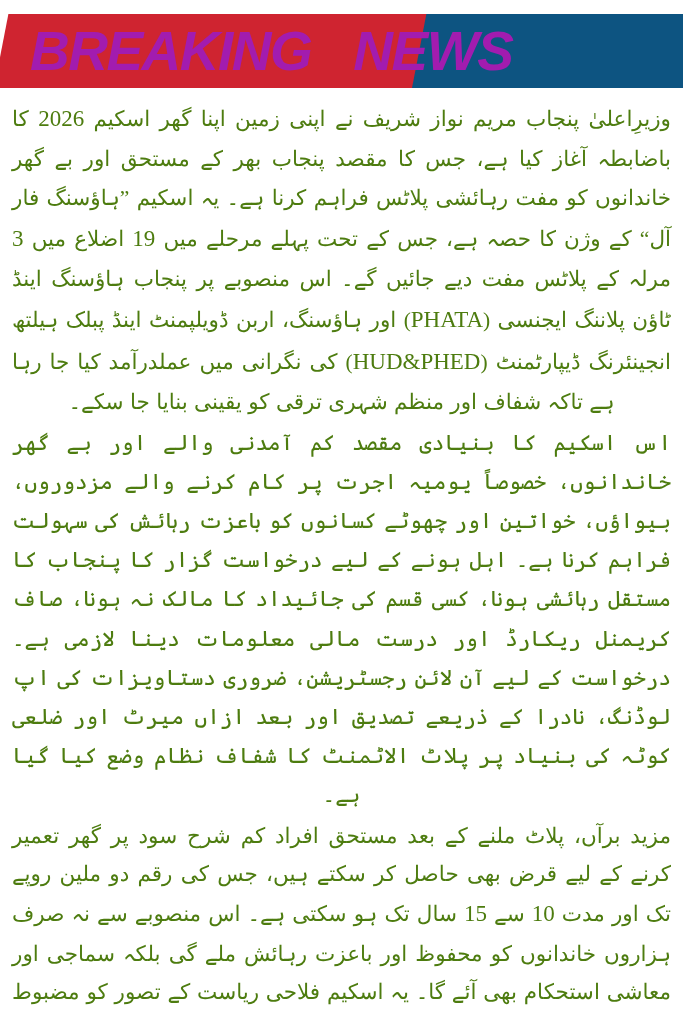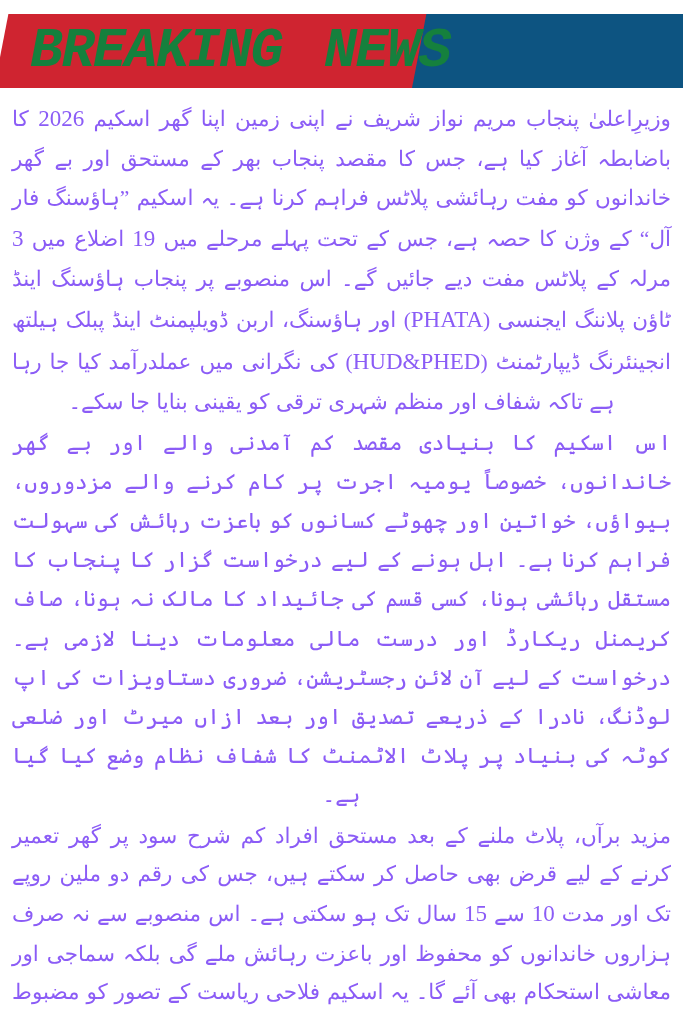--- a/index.html
+++ b/index.html
@@ -58,24 +58,24 @@
     left: 0;
     top: 14px;
     width: 683px;
     height: 74px;
     display: flex;
     align-items: center;
     pointer-events: none;
   }
 
   .word {
-    font-family: Liberation Mono, monospace;
+    font-family: Liberation Sans, sans-serif;
     font-weight: 700;
     font-style: italic;
-    color: #15803d;
+    color: #a21caf;
     letter-spacing: -1.5px;
     line-height: 1;
     white-space: nowrap;
   }
 
   .word-breaking {
     font-size: 55px;
     margin-left: 30px;
   }
 
@@ -92,21 +92,21 @@
   }
 
   .para {
     direction: rtl;
     text-align: justify;
     text-align-last: center;
     unicode-bidi: isolate;
     font-family: "Liberation Serif", "DejaVu Serif", serif;
     font-size: 21.5px;
     line-height: 1.82;
-    color: #8b5cf6;
+    color: #4d7c0f;
     margin: 0 0 2px 0;
     word-spacing: 1px;
   }
 
   .para.tight {
     line-height: 1.78;
   }
 
   .latin {
     direction: ltr;

